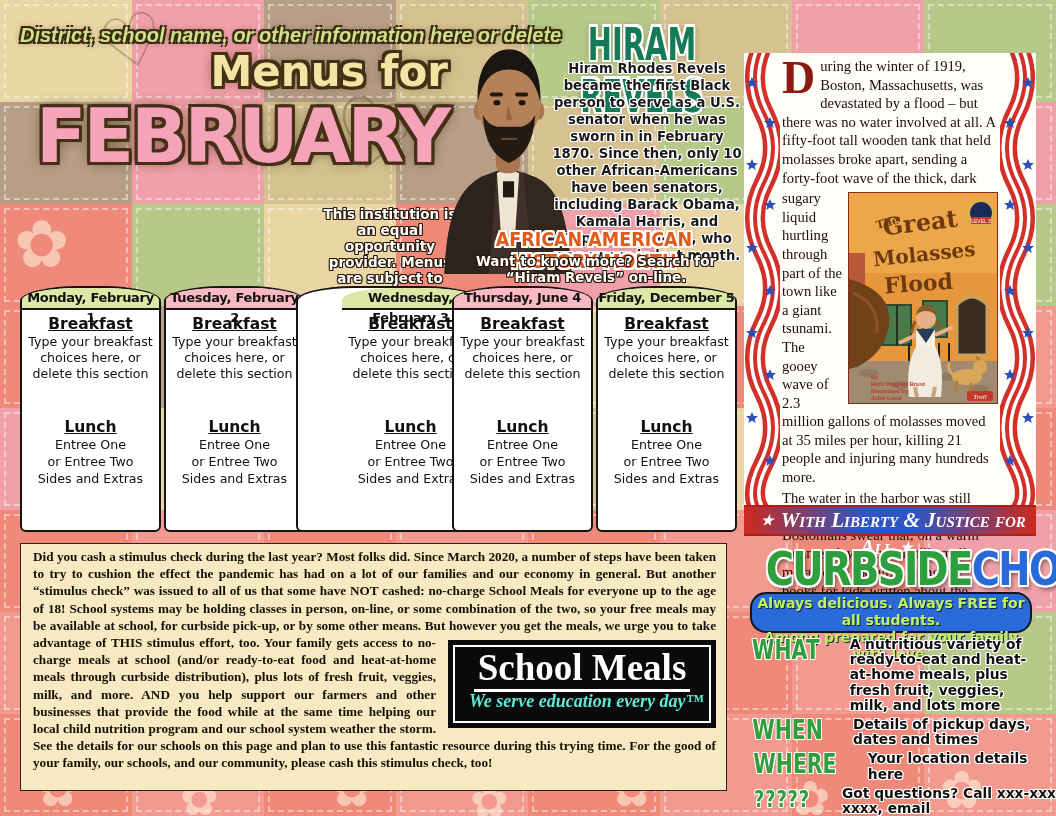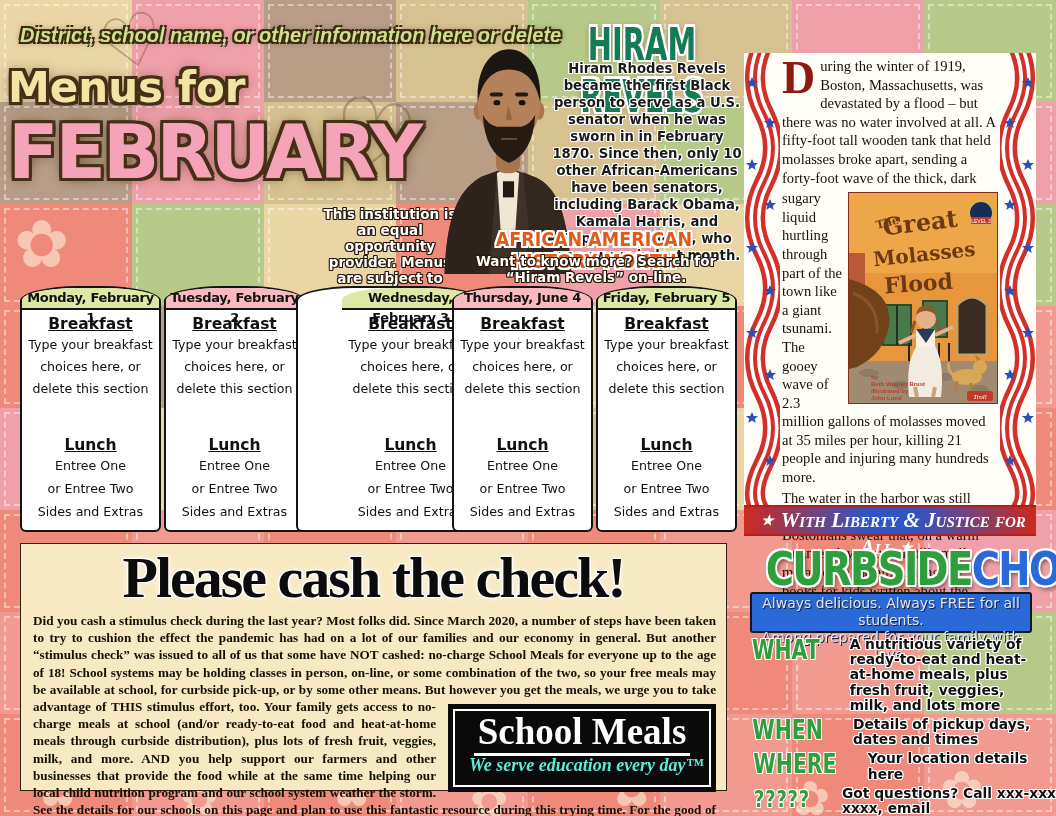--- a/index.html
+++ b/index.html
@@ -14,21 +14,21 @@
   
   .ow{text-shadow:-1px -1px 0 #fff,1px -1px 0 #fff,-1px 1px 0 #fff,1px 1px 0 #fff,-1px 0 0 #fff,1px 0 0 #fff,0 -1px 0 #fff,0 1px 0 #fff;}
   .ow2{text-shadow:-2px -2px 0 #fff,2px -2px 0 #fff,-2px 2px 0 #fff,2px 2px 0 #fff,-2px 0 0 #fff,2px 0 0 #fff,0 -2px 0 #fff,0 2px 0 #fff,0 0 6px rgba(40,20,10,.5);}
   .ob{text-shadow:-1px -1px 0 #2a1a0a,1px -1px 0 #2a1a0a,-1px 1px 0 #2a1a0a,1px 1px 0 #2a1a0a,-1px 0 0 #2a1a0a,1px 0 0 #2a1a0a,0 -1px 0 #2a1a0a,0 1px 0 #2a1a0a;}
   .bubble{font-family:"DejaVu Sans",sans-serif;font-weight:800;
     text-shadow:-3px -3px 0 #453016,3px -3px 0 #453016,-3px 3px 0 #453016,3px 3px 0 #453016,-3px 0 0 #453016,3px 0 0 #453016,0 -3px 0 #453016,0 3px 0 #453016,0 0 14px rgba(50,30,10,.65);}
 
   
   .district-note{position:absolute;left:20px;top:24px;width:720px;font-size:20px;font-weight:bold;font-style:italic;
     color:#cfe08c;text-shadow:-2px -2px 0 #3a2a12,2px -2px 0 #3a2a12,-2px 2px 0 #3a2a12,2px 2px 0 #3a2a12,0 0 6px rgba(30,20,5,.7);}
-  .title-block{position:absolute;left:8px;top:66px;width:440px;text-align:left;}
+  .title-block{position:absolute;left:8px;top:50px;width:440px;text-align:right;}
   .menus-for{font-size:42px;color:#f2e4a4;line-height:44px;}
   .feb{font-size:74px;color:#f4a3b8;line-height:80px;letter-spacing:-3px;margin-top:2px;}
   .year{font-size:68px;color:#c6d794;line-height:72px;letter-spacing:8px;margin-top:0px;}
   .institution-note{position:absolute;left:318px;top:206px;width:144px;text-align:center;
     font-family:"DejaVu Sans",sans-serif;font-size:13.5px;font-weight:bold;color:#fff;line-height:16px;}
 
   
   .portrait{position:absolute;left:436px;top:22px;width:142px;height:252px;}
   .hiram-title{position:absolute;left:540px;top:18px;width:204px;text-align:center;
     font-family:"DejaVu Sans",sans-serif;font-weight:800;font-size:34px;color:#157a56;
@@ -59,21 +59,21 @@
   .hist-content p{margin:0 0 2px 0;}
 
   
   .card{position:absolute;top:286px;width:137px;height:242px;background:#fff;border:2px solid #141414;
     border-radius:58px 58px 6px 6px / 15px 15px 6px 6px;}
   .card-header{height:20px;line-height:20px;text-align:center;border-bottom:2px solid #141414;
     border-radius:55px 55px 0 0 / 12px 12px 0 0;
     font-family:"DejaVu Sans",sans-serif;font-size:13px;font-weight:bold;color:#101010;letter-spacing:-.3px;}
   .card-body{text-align:center;font-family:"DejaVu Sans",sans-serif;color:#111;padding-top:5px;}
   .meal-head{font-size:15.5px;font-weight:bold;text-decoration:underline;}
-  .meal-text{font-size:12.6px;font-weight:500;line-height:22px;margin-top:1px;}
+  .meal-text{font-size:12.6px;font-weight:500;line-height:16px;margin-top:1px;}
   .lunch-gap{margin-top:36px;}
 
   
   .check-box{position:absolute;left:20px;top:543px;width:705px;height:246px;background:#f7e9c2;border:1px solid #33220f;}
   .check-headline{margin-top:4px;text-align:center;font-family:"Liberation Serif",serif;font-weight:bold;
     font-size:58px;line-height:60px;letter-spacing:-2px;color:#0c0c0c;
     text-shadow:-1px -1px 0 #fff,1px -1px 0 #fff,-1px 1px 0 #fff,1px 1px 0 #fff,0 0 6px #fff;}
   .check-body{margin:4px 10px 0 12px;font-family:"Liberation Serif",serif;font-size:13.2px;font-weight:bold;
     line-height:17.2px;color:#141005;text-align:justify;}
   .logo-spacer{float:right;width:0;height:88px;}
@@ -86,22 +86,22 @@
     text-align:left;margin:1px 0 0 14px;}
 
   
   .curbside-title{position:absolute;left:738px;top:541px;width:308px;text-align:center;white-space:nowrap;
     font-family:"DejaVu Sans",sans-serif;font-weight:800;font-size:47px;letter-spacing:-2px;
     transform:scaleX(.82);transform-origin:center;}
   .curb-green{color:#2f9e3c;}
   .curb-blue{color:#2a6ad8;}
   .curbside-title span{text-shadow:-2px -2px 0 #fff,2px -2px 0 #fff,-2px 2px 0 #fff,2px 2px 0 #fff,-2px 0 0 #fff,2px 0 0 #fff,0 -2px 0 #fff,0 2px 0 #fff,3px 4px 5px rgba(30,20,10,.55);}
   .curb-tagline{position:absolute;left:750px;top:592px;width:278px;height:36px;background:#2a6ad8;
-    border:2px solid #0f1820;border-radius:3px;text-align:center;
-    font-family:"DejaVu Sans",sans-serif;font-weight:normal;font-size:14px;line-height:17px;color:#e5e5e5;
+    border:2px solid #0f1820;border-radius:16px;text-align:center;
+    font-family:"DejaVu Sans",sans-serif;font-weight:bold;font-size:14px;line-height:17px;color:#bef264;
     padding-top:1px;text-shadow:1px 1px 0 #102040;}
   .curb-rows{position:absolute;left:746px;top:637px;width:294px;}
   .curb-row{display:flex;align-items:flex-start;margin-bottom:4px;}
   .curb-label{flex:0 0 72px;text-align:center;font-family:"DejaVu Sans",sans-serif;font-weight:800;
     font-size:24px;line-height:24px;color:#2f9e3c;transform:scale(.85,1.1);transform-origin:center top;}
   .curb-text{flex:1;font-family:"DejaVu Sans",sans-serif;font-weight:bold;font-size:13.8px;line-height:15.2px;color:#101010;padding-left:24px;}
 </style>
 </head>
 <body>
 
@@ -356,33 +356,32 @@
     <div class="card-body">
       <div class="meal-head">Breakfast</div>
       <div class="meal-text">Type your breakfast choices here, or delete this section</div>
       <div class="meal-head lunch-gap">Lunch</div>
       <div class="meal-text">Entree One</div>
       <div class="meal-text">or Entree Two</div>
       <div class="meal-text">Sides and Extras</div>
     </div>
   </div>
   <div class="card" style="left:596px;">
-    <div class="card-header" style="background: rgb(220, 232, 166);">Friday, February 5</div>
+    <div class="card-header" style="background: rgb(220, 232, 166);">Friday, December 5</div>
     <div class="card-body">
       <div class="meal-head">Breakfast</div>
       <div class="meal-text">Type your breakfast choices here, or delete this section</div>
       <div class="meal-head lunch-gap">Lunch</div>
       <div class="meal-text">Entree One</div>
       <div class="meal-text">or Entree Two</div>
       <div class="meal-text">Sides and Extras</div>
     </div>
   </div>
 
   <div class="check-box">
-    <div class="check-headline">Please cash the check!</div>
     <div class="check-body">
       <span class="logo-spacer"></span>
       <span class="sm-logo">
         <span class="sm-inner" style="display:block;">
           <span class="sm-title">School Meals</span>
           <span class="sm-tagline" style="display:block;">We serve education every day™</span>
         </span>
       </span>
       <span>Did you cash a stimulus check during the last year?  Most folks did.  Since March 2020, a number of steps have been taken to try to cushion the effect the pandemic has had on a lot of our families and our economy in general.  But another “stimulus check” was issued to all of us that some have NOT cashed: no-charge School Meals for everyone up to the age of 18!  School systems may be holding classes in person, on-line, or some combination of the two, so your free meals may be available at school, for curbside pick-up, or by some other means.  But however you get the meals, we urge you to take advantage of THIS stimulus effort, too.  Your family gets access to no-charge meals at school (and/or ready-to-eat food and heat-at-home meals through curbside distribution), plus lots of fresh fruit, veggies, milk, and more.  AND you help support our farmers and other businesses that provide the food while at the same time helping our local child nutrition program and our school system weather the storm.  See the details for our schools on this page and plan to use this fantastic resource during this trying time.  For the good of your family, our schools, and our community, please cash this stimulus check, too!</span>
     </div>

